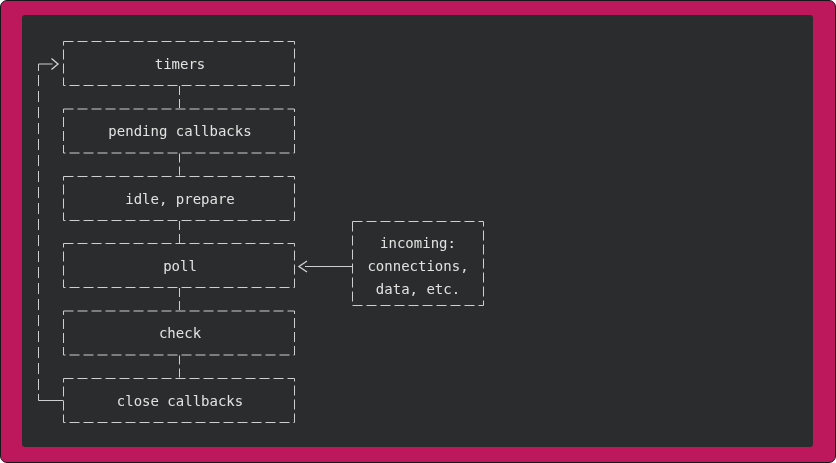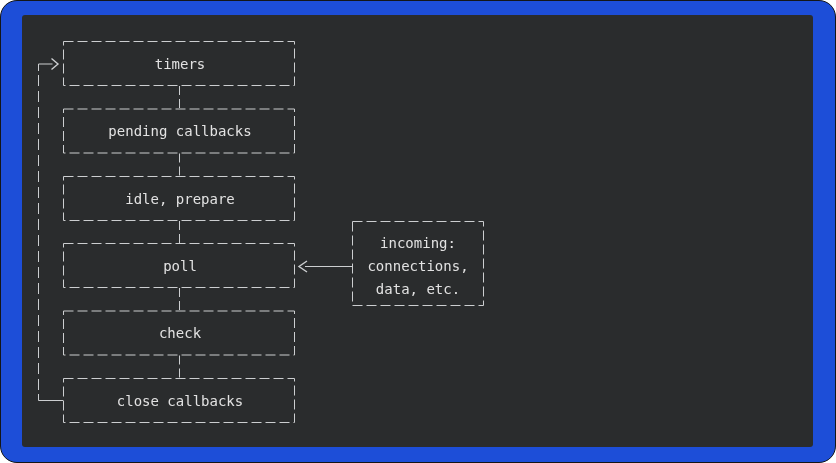--- a/index.html
+++ b/index.html
@@ -1,23 +1,23 @@
 <!DOCTYPE html>
 <html><head>
 <meta charset="utf-8">
 <style>
   html, body { margin: 0; padding: 0; background: #ffffff; }
   .frame {
     position: relative;
     width: 836px;
     height: 463px;
     box-sizing: border-box;
-    background: #1d4ed8;
+    background: #be185d;
     border: 1px solid #141617;
-    border-radius: 17px;
+    border-radius: 7px;
     overflow: hidden;
     font-family: "DejaVu Sans Mono", "Liberation Mono", monospace;
   }
   .panel {
     position: absolute;
     left: 21px;
     top: 14px;
     width: 791px;
     height: 432px;
     background: #2a2c2d;

